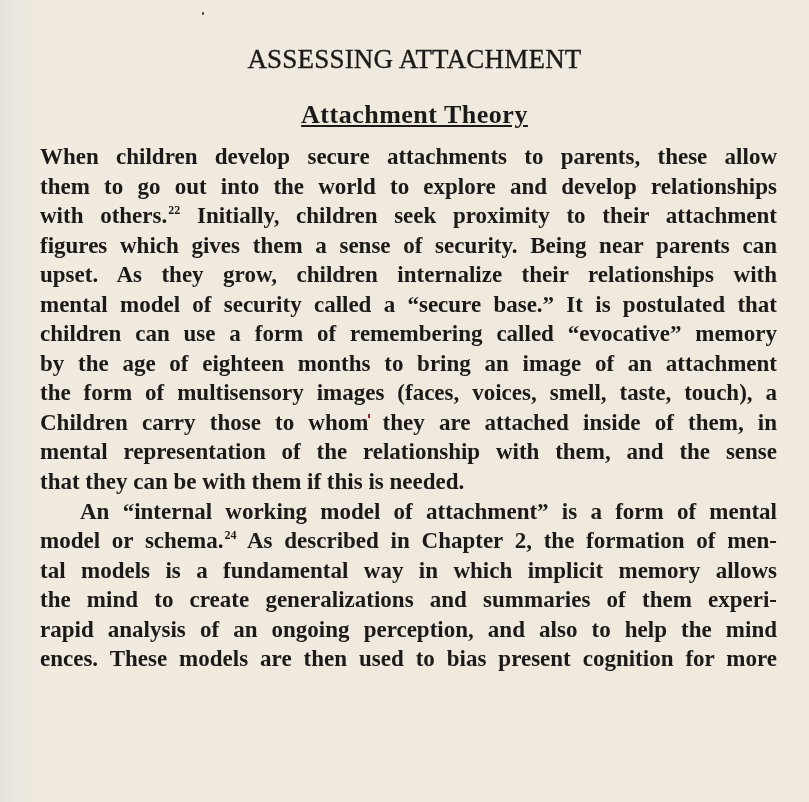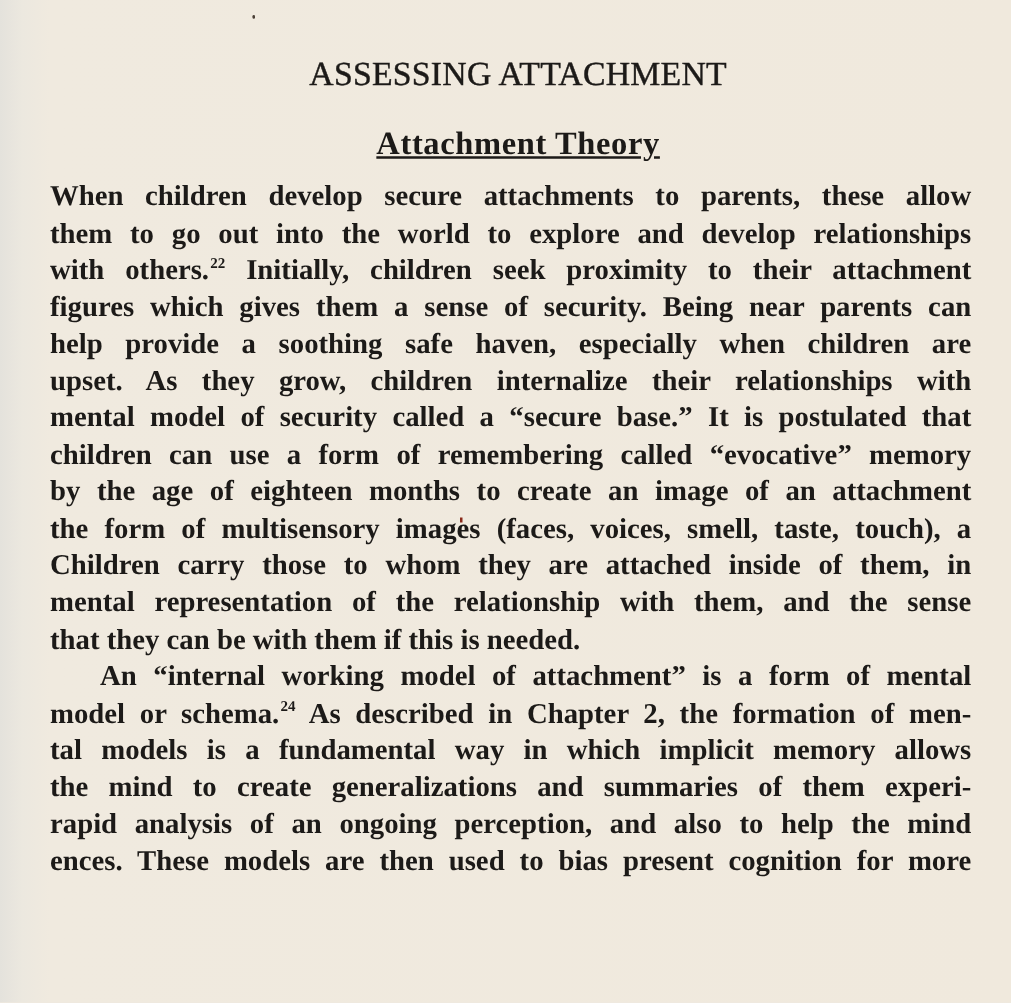--- a/index.html
+++ b/index.html
@@ -98,25 +98,24 @@
 <h1 class="heading chapter-heading">ASSESSING ATTACHMENT</h1>
 
 <h2 class="heading section-heading">Attachment Theory</h2>
 
 <div class="body-text">
   <div>
     <span class="line"><span>When children develop secure attachments to parents, these allow</span></span>
     <span class="line"><span>them to go out into the world to explore and develop relationships</span></span>
     <span class="line"><span>with others.</span><sup class="fn">22</sup><span> Initially, children seek proximity to their attachment</span></span>
     <span class="line"><span>figures which gives them a sense of security. Being near parents can</span></span>
-    <span class="line"><span>help provide a soothing safe haven, especially when children are</span></span>
     <span class="line"><span>upset. As they grow, children internalize their relationships with</span></span>
     <span class="line"><span>mental model of security called a “secure base.” It is postulated that</span></span>
     <span class="line"><span>children can use a form of remembering called “evocative” memory</span></span>
-    <span class="line"><span>by the age of eighteen months to create an image of an attachment</span></span>
+    <span class="line"><span>by the age of eighteen months to bring an image of an attachment</span></span>
     <span class="line"><span>the form of multisensory images (faces, voices, smell, taste, touch), a</span></span>
     <span class="line"><span>Children carry those to whom they are attached inside of them, in</span></span>
     <span class="line"><span>mental representation of the relationship with them, and the sense</span></span>
     <span class="line last"><span>that they can be with them if this is needed.</span></span>
   </div>
   <div>
     <span class="line indent"><span>An “internal working model of attachment” is a form of mental</span></span>
     <span class="line"><span>model or schema.</span><sup class="fn">24</sup><span> As described in Chapter 2, the formation of men-</span></span>
     <span class="line"><span>tal models is a fundamental way in which implicit memory allows</span></span>
     <span class="line"><span>the mind to create generalizations and summaries of them experi-</span></span>

